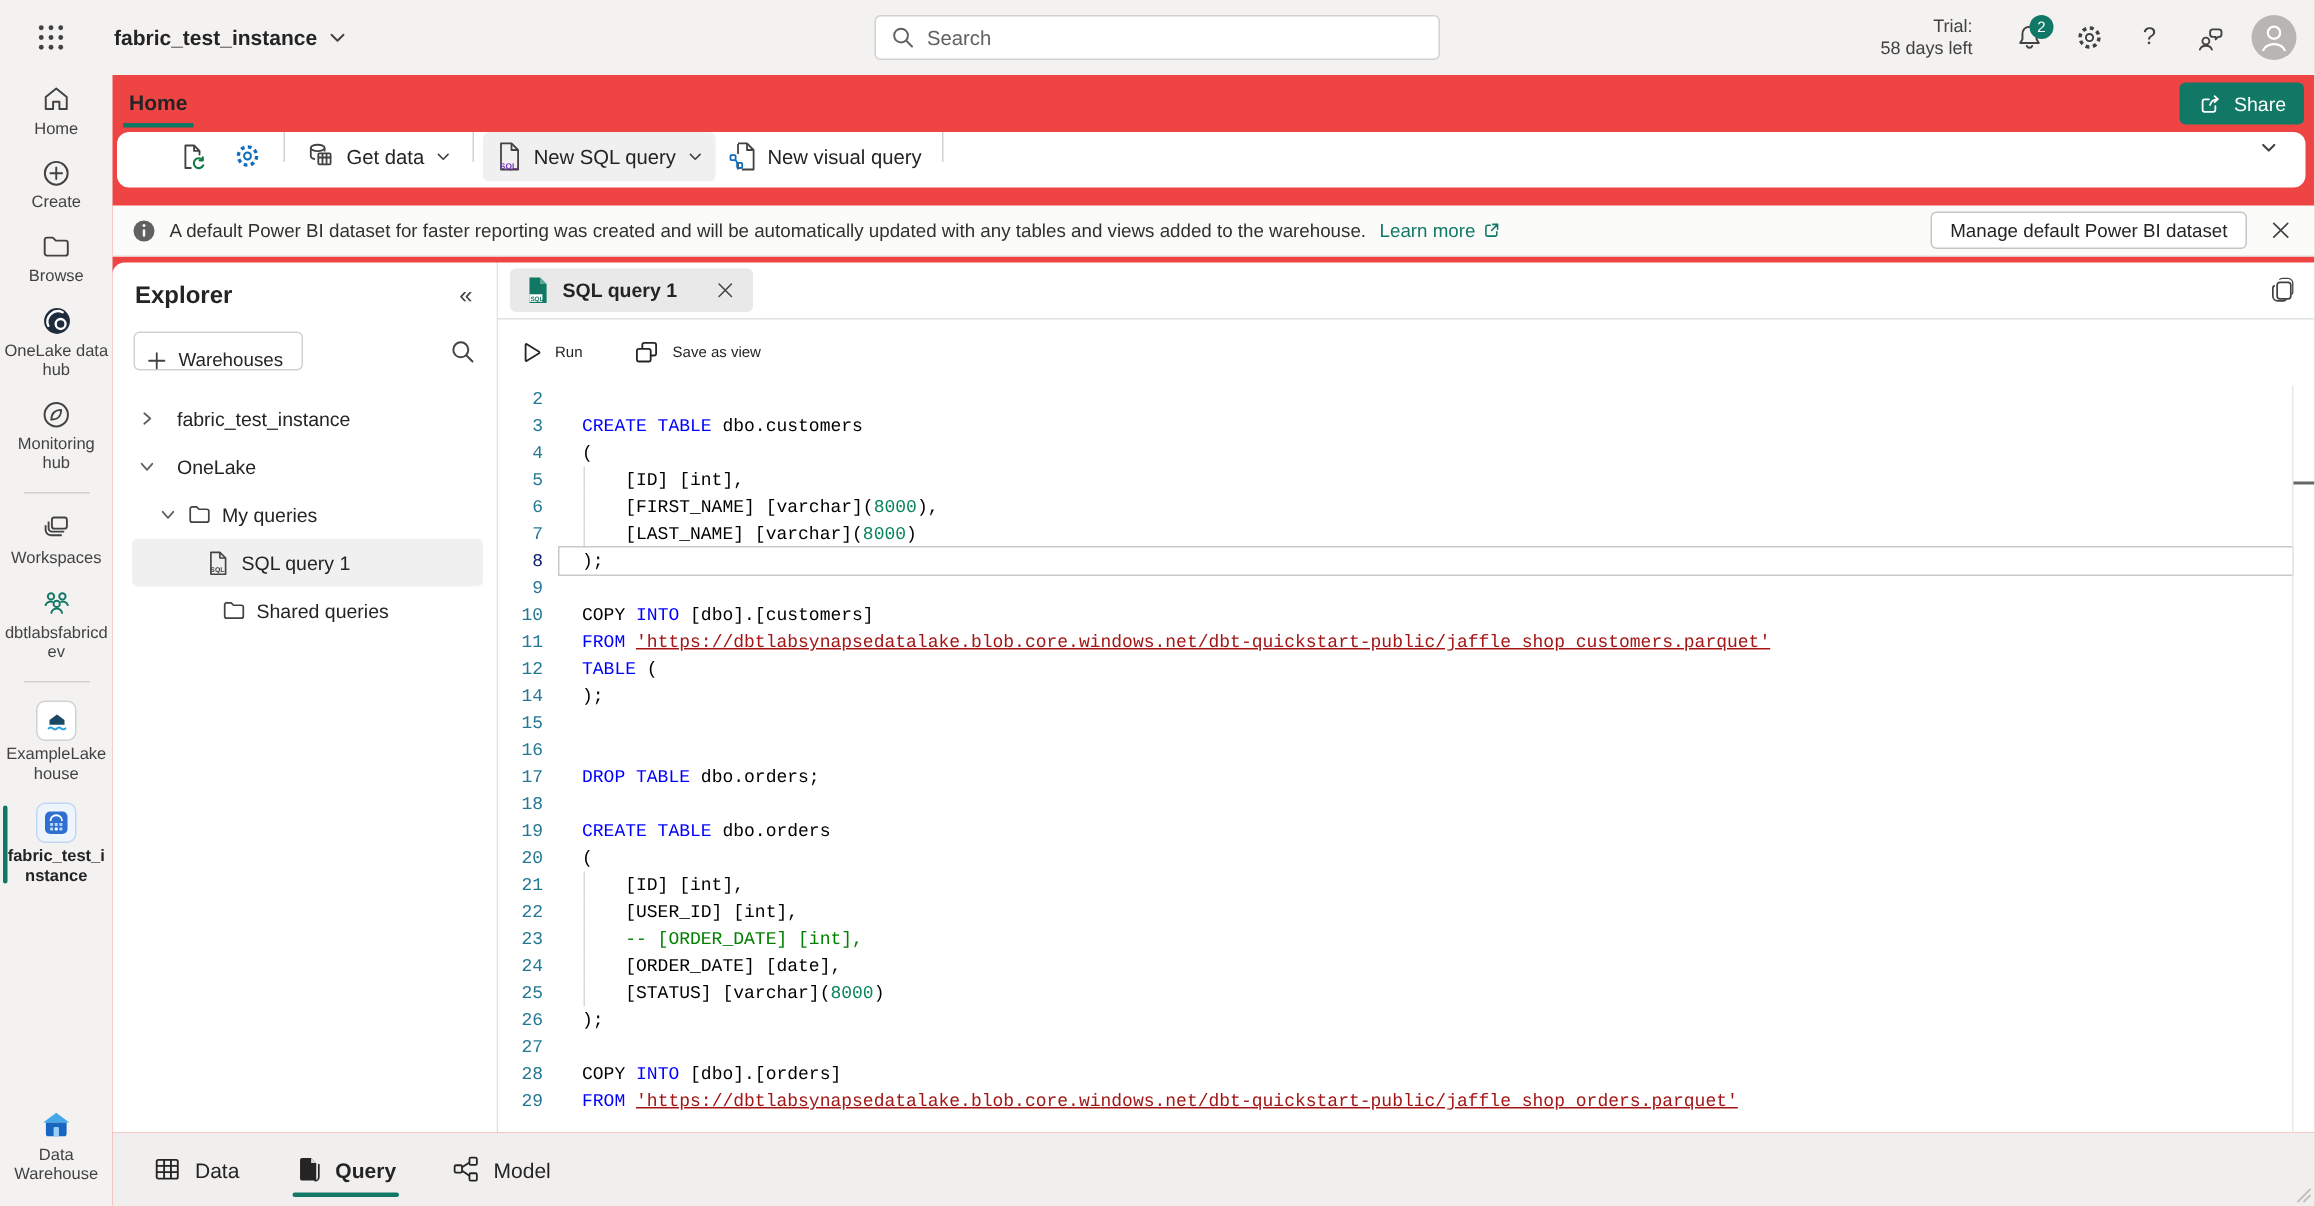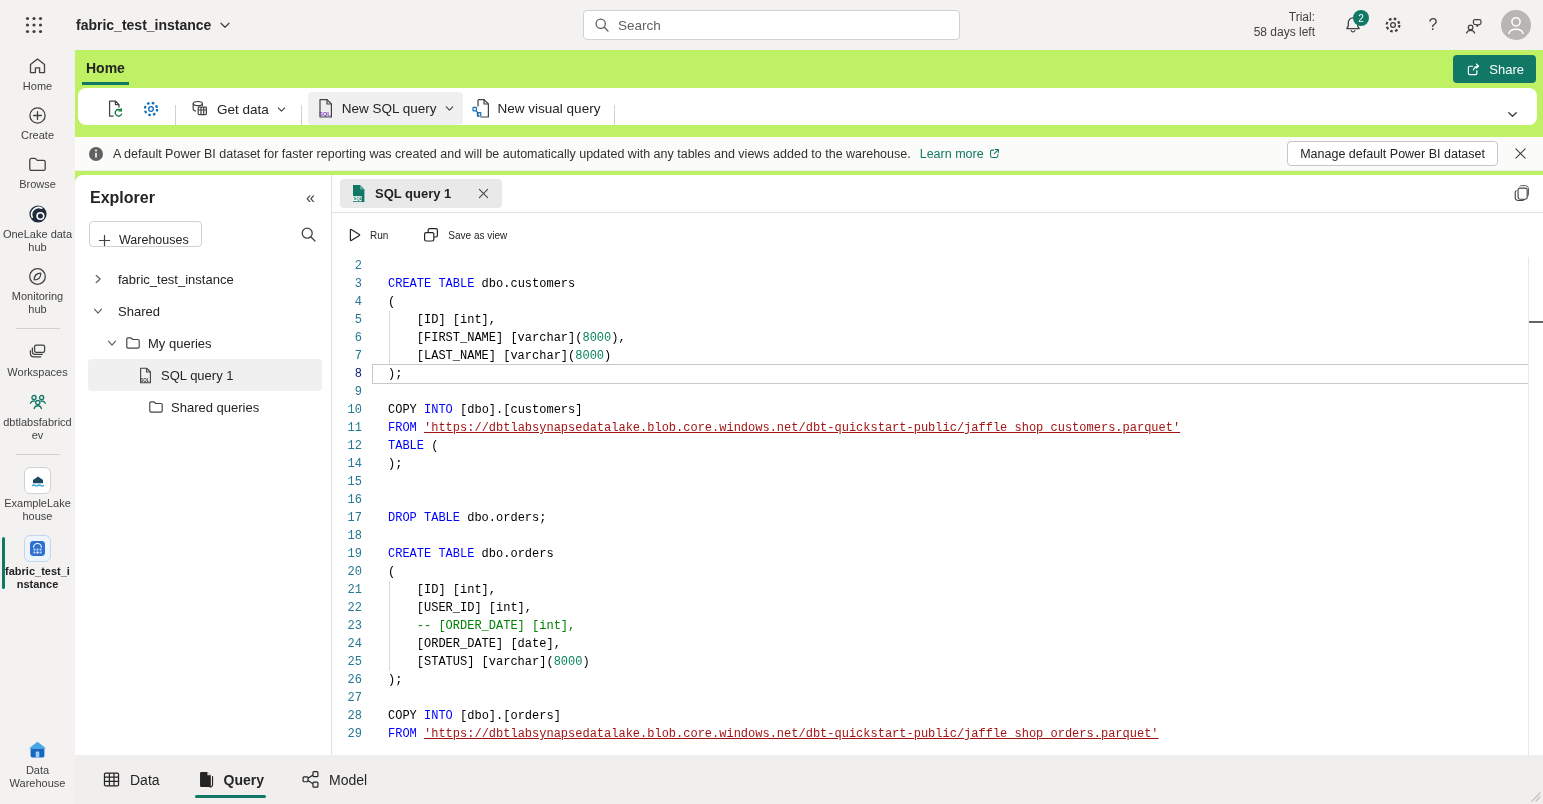--- a/index.html
+++ b/index.html
@@ -1,18 +1,18 @@
 <!DOCTYPE html>
 <html><head>
 <meta charset="utf-8">
 <style>
   * { margin:0; padding:0; box-sizing:border-box; }
   html,body { width:1543px; height:804px; overflow:hidden; }
   body { font-family:"Liberation Sans", sans-serif; color:#242424; background:#f3f2f1; }
-  .app { position:relative; width:1543px; height:804px; background:#bef264; }
+  .app { position:relative; width:1543px; height:804px; background:#ef4444; }
   svg { display:block; }
 
   
   .topbar { position:absolute; left:0; top:0; right:0; height:50px; display:flex; align-items:center; background:#f3f2f1; }
   .waffle { width:40px; height:40px; margin-left:14px; display:flex; align-items:center; justify-content:center; cursor:pointer; }
   .tb-title { display:flex; align-items:center; gap:8px; margin-left:22px; font-size:14px; font-weight:600; cursor:pointer; }
   .searchbox { position:absolute; left:583px; top:10px; width:377px; height:30px; background:#fff; border:1px solid #d1d1d1; border-radius:4px; display:flex; align-items:center; padding:0 10px; gap:8px; }
   .searchbox input { border:none; outline:none; font-size:13.5px; flex:1; font-family:"Liberation Sans",sans-serif; color:#242424; background:transparent; }
   .searchbox input::placeholder { color:#616161; }
   .tb-right { position:absolute; right:0; top:0; height:50px; display:flex; align-items:center; }
@@ -32,21 +32,21 @@
   .sq-icon { width:27px; height:27px; border:1px solid #d1d1d1; border-radius:6px; background:#fff; display:flex; align-items:center; justify-content:center; }
   .sq-icon.blue { background:#eef4fc; border-color:#c3d6f1; }
   .nav-bottom { margin-top:auto; margin-bottom:8px; }
 
   
   .main { position:absolute; left:75px; top:50px; right:0; bottom:0; }
   .home-row { position:absolute; left:0; top:0; right:0; height:38px; display:flex; align-items:center; }
   .home-tab { margin-left:7px; font-size:14px; font-weight:600; padding:7px 4px 6px; border-bottom:3px solid #117865; cursor:pointer; }
   .share-btn { position:absolute; right:7px; top:5px; height:28px; background:#117865; color:#fff; border:none; border-radius:4px; font-size:13px; font-family:"Liberation Sans",sans-serif; display:flex; align-items:center; gap:7px; padding:0 12px; cursor:pointer; }
 
-  .ribbon { position:absolute; left:3px; top:38px; right:6px; height:37px; background:#fff; border-radius:8px; display:flex; align-items:flex-end; padding:0 10px 0 18px; }
+  .ribbon { position:absolute; left:3px; top:38px; right:6px; height:37px; background:#fff; border-radius:8px; display:flex; align-items:flex-start; padding:0 10px 0 32px; }
   .rb-btn { display:flex; align-items:center; gap:7px; font-size:13.5px; color:#242424; padding:6px 8px; border-radius:4px; cursor:pointer; white-space:nowrap; }
   .rb-btn.hl { background:#f0f0f0; }
   .rb-div { width:1px; height:20px; background:#d1d1d1; margin:0 6px; }
   .rb-chevron { margin-left:auto; cursor:pointer; padding:4px 8px; }
 
   .banner { position:absolute; left:0; top:87px; right:0; height:34px; background:#fbfbfa; border-bottom:1px solid #ececeb; display:flex; align-items:center; padding:0 10px 0 13px; gap:9px; }
   .banner-text { font-size:12.5px; color:#323130; }
   .learn-more { font-size:12.5px; color:#117865; cursor:pointer; display:flex; align-items:center; gap:4px; }
   .banner-spacer { flex:1; }
   .manage-btn { height:25px; background:#fff; border:1px solid #c8c6c4; border-radius:4px; font-size:12.5px; font-family:"Liberation Sans",sans-serif; color:#242424; padding:0 12px; cursor:pointer; white-space:nowrap; }
@@ -415,21 +415,21 @@
                 </svg>
               </span>
             <span class="tlabel" style="margin-left:14px;">fabric_test_instance</span>
           </div>
           <div class="trow" style="padding-left:17px;">
             <span class="chev">
                 <svg width="10" height="10" viewBox="0 0 10 10">
                   <path d="M1.5 3.2 L5 7.2 L8.5 3.2" fill="none" stroke="#616161" stroke-width="1.2" stroke-linecap="round" stroke-linejoin="round"></path>
                 </svg>
               </span>
-            <span class="tlabel" style="margin-left:14px;">Shared</span>
+            <span class="tlabel" style="margin-left:14px;">OneLake</span>
           </div>
           <div class="trow" style="padding-left:31px;">
             <span class="chev">
                 <svg width="10" height="10" viewBox="0 0 10 10">
                   <path d="M1.5 3.2 L5 7.2 L8.5 3.2" fill="none" stroke="#616161" stroke-width="1.2" stroke-linecap="round" stroke-linejoin="round"></path>
                 </svg>
               </span>
             <span style="margin-left:7px;display:flex;">
                 <svg width="16" height="16" viewBox="0 0 16 16">
                   <path d="M1.8 4.2 a1.3 1.3 0 0 1 1.3-1.3 H6.1 l1.6 1.6 h5.2 A1.3 1.3 0 0 1 14.2 5.8 V11.8 A1.3 1.3 0 0 1 12.9 13.1 H3.1 A1.3 1.3 0 0 1 1.8 11.8 Z" fill="none" stroke="#424242" stroke-width="1.15" stroke-linejoin="round"></path>

